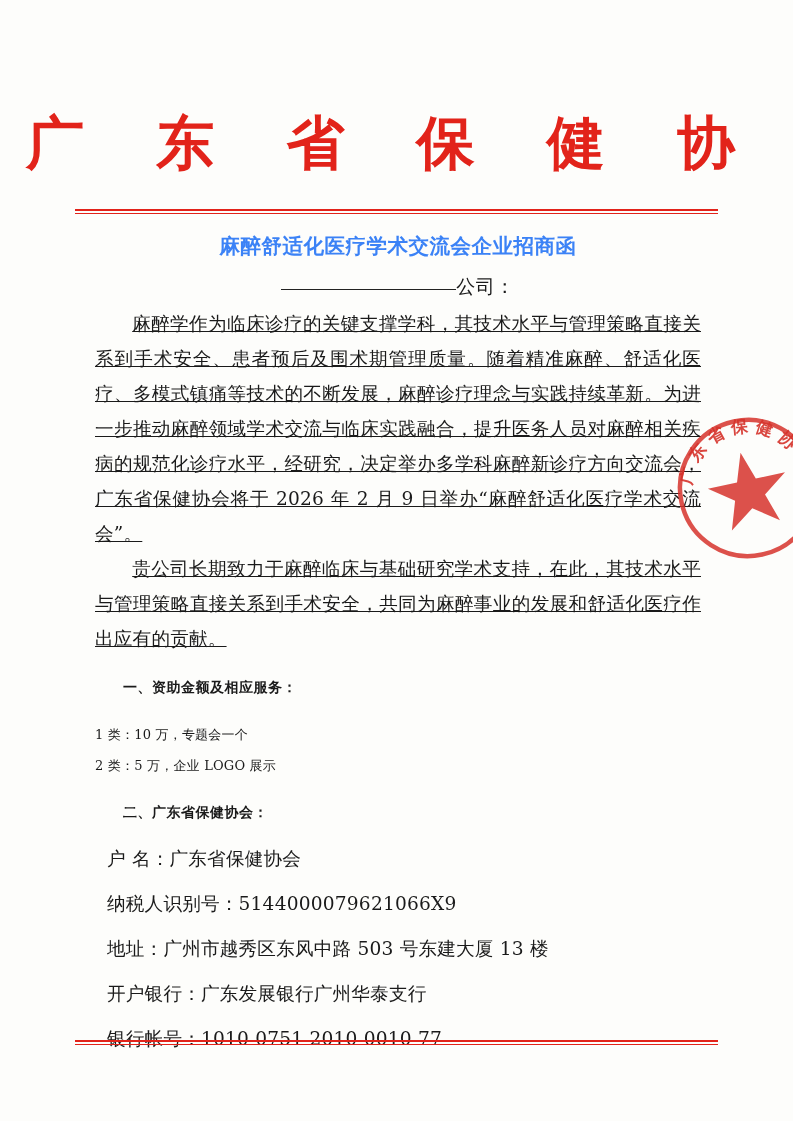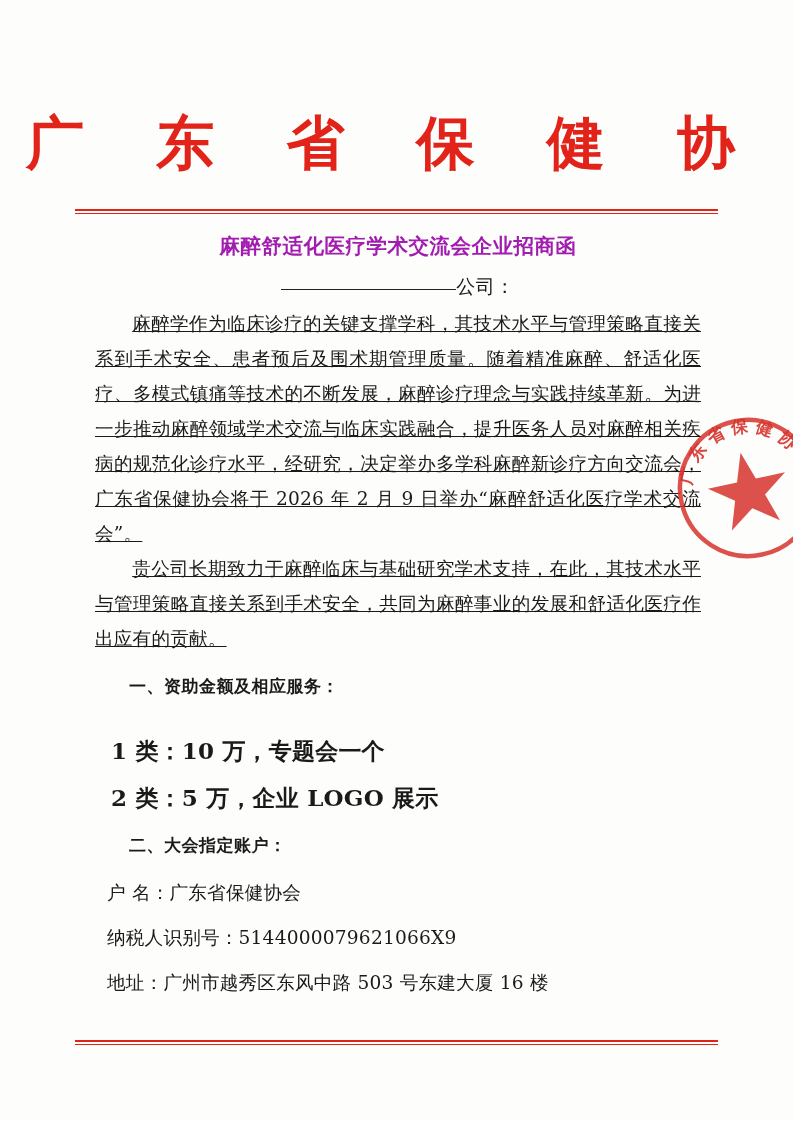--- a/index.html
+++ b/index.html
@@ -77,21 +77,21 @@
     right: 92px;
     top: 232px;
   }
   .doc-title {
     text-align: center;
     font-family: "DejaVu Sans", "Liberation Sans", sans-serif;
     font-weight: bold;
     font-size: 20.5px;
     letter-spacing: 0.5px;
     margin: 0 0 14px 0;
-    color: #a21caf;
+    color: #3b82f6;
   }
   .addressee {
     font-size: 19px;
     margin: 8px 0 6px 0;
     letter-spacing: 0.5px;
     text-align: center;
   }
   .addressee .blank {
     display: inline-block;
     width: 175px;
@@ -105,34 +105,33 @@
     text-align: justify;
     text-justify: inter-ideograph;
     text-indent: 2em;
     letter-spacing: 0.2px;
     text-decoration: underline;
   }
   p.para.noindent {
     text-indent: 0;
   }
   .section-head {
-    font-family: Liberation Mono, monospace;
+    font-family: Liberation Sans, sans-serif;
     font-weight: bold;
-    font-size: 17px;
+    font-size: 14px;
     line-height: 35px;
     margin: 14px 0 6px 0;
     text-indent: 2em;
     letter-spacing: 0.5px;
   }
   .list-line {
-    font-size: 23px;
+    font-size: 13px;
     line-height: 31px;
-    margin: 16px;
+    margin: 0;
     letter-spacing: 0.2px;
-    font-weight: bold;
   }
   .account-block {
     margin-top: 6px;
   }
   .account-line {
     font-size: 18.6px;
     line-height: 33px;
     margin: 12px;
     letter-spacing: 0.2px;
   }
@@ -175,31 +174,37 @@
     <p class="para">贵公司长期致力于麻醉临床与基础研究学术支持，在此，其技术水平与管理策略直接关系到手术安全，共同为麻醉事业的发展和舒适化医疗作出应有的贡献。</p>
 
 
     <div class="section-head">一、资助金额及相应服务：</div>
 
     <div class="gap-sm"></div>
 
     <p class="list-line">1 类：10 万，专题会一个</p>
     <p class="list-line">2 类：5 万，企业 LOGO 展示</p>
 
-    <div class="section-head">二、大会指定账户：</div>
+    <div class="section-head">二、广东省保健协会：</div>
 
     <div class="account-block">
       <p class="account-line">
         <span>户 名：</span><span>广东省保健协会</span>
       </p>
       <p class="account-line">
         <span>纳税人识别号：</span><span>5144000079621066X9</span>
       </p>
       <p class="account-line">
-        <span>地址：</span><span>广州市越秀区东风中路 503 号东建大厦 16 楼</span>
+        <span>地址：</span><span>广州市越秀区东风中路 503 号东建大厦 13 楼</span>
+      </p>
+      <p class="account-line">
+        <span>开户银行：</span><span>广东发展银行广州华泰支行</span>
+      </p>
+      <p class="account-line">
+        <span>银行帐号：</span><span>1010 0751 2010 0010 77</span>
       </p>
     </div>
 
   </div>
 
   <div class="seal">
     <svg width="152" height="152" viewBox="0 0 152 152" aria-hidden="true">
       <g transform="rotate(-12 76 76)">
         <circle cx="76" cy="76" r="68" fill="none" stroke="#d6332b" stroke-width="4.5" opacity="0.85"></circle>
         <path d="M76 40 L85.6 68.4 L115.4 68.4 L91.3 85.9 L100.6 114.3 L76 96.7 L51.4 114.3 L60.7 85.9 L36.6 68.4 L66.4 68.4 Z" fill="#d6332b" opacity="0.85"></path>

